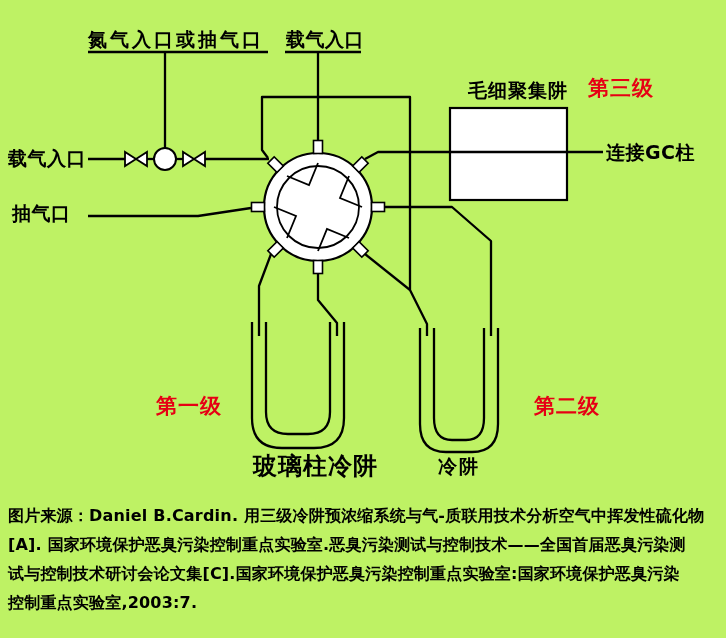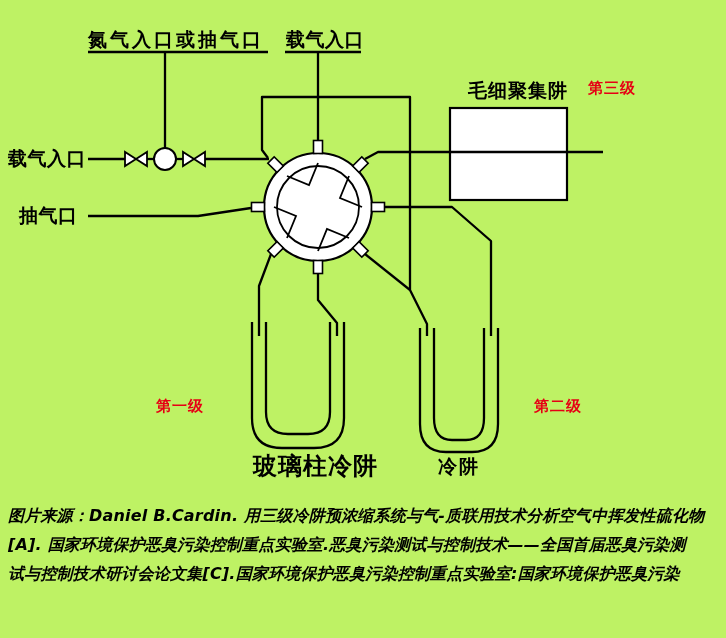--- a/index.html
+++ b/index.html
@@ -5,22 +5,22 @@
   html,body{margin:0;padding:0;background:#fff;}
   .stage{
     position:relative;width:726px;height:638px;background:#bef264;
     font-family:"DejaVu Sans",sans-serif;overflow:hidden;color:#000;
   }
   .diagram-svg{position:absolute;left:0;top:0;}
   .lbl{
     position:absolute;font-weight:bold;color:#000;white-space:nowrap;
     font-size:19px;line-height:22px;letter-spacing:0.5px;
   }
-  .lbl.red{color:#e60014;font-size:15px;letter-spacing:1px;}
-  .caption{position:absolute;left:8px;top:501px;width:714px;font-style:italic;}
+  .lbl.red{color:#e60014;font-size:21px;letter-spacing:1px;}
+  .caption{position:absolute;left:8px;top:501px;width:714px;}
   .caption .cap-line{
     font-weight:bold;font-size:16px;line-height:29px;color:#000;
     letter-spacing:0.2px;white-space:nowrap;
   }
 </style>
 </head>
 <body>
 
 <div class="stage">
 
@@ -101,34 +101,36 @@
       <path d="M434,328 L434,418 Q434,440 452,440 L466,440 Q484,440 484,418 L484,328"></path>
     </g>
   </svg>
 
   <div class="lbl" style="left:88px;top:28px;letter-spacing:3px;">氮气入口或抽气口</div>
 
   <div class="lbl" style="left:286px;top:28px;">载气入口</div>
 
   <div class="lbl" style="left:8px;top:147px;">载气入口</div>
 
-  <div class="lbl" style="left:19px;top:204px;">抽气口</div>
+  <div class="lbl" style="left:12px;top:204px;font-family:Liberation Mono, monospace;">抽气口</div>
 
   <div class="lbl" style="left:460px;top:79px;letter-spacing:1px;margin-left:8px;">毛细聚集阱</div>
 
   <div class="lbl red" style="left:588px;top:77px;">第三级</div>
 
+  <div class="lbl" style="left:606px;top:141px;">连接GC柱</div>
 
   <div class="lbl red" style="left:156px;top:395px;">第一级</div>
 
   <div class="lbl red" style="left:534px;top:395px;">第二级</div>
 
   <div class="lbl" style="left:253px;top:455px;font-size:24px;letter-spacing:1px;">玻璃柱冷阱</div>
 
   <div class="lbl" style="left:438px;top:455px;letter-spacing:2px;">冷阱</div>
 
   <div class="caption">
     <div class="cap-line">图片来源：Daniel B.Cardin. 用三级冷阱预浓缩系统与气-质联用技术分析空气中挥发性硫化物</div>
     <div class="cap-line">[A]. 国家环境保护恶臭污染控制重点实验室.恶臭污染测试与控制技术——全国首届恶臭污染测</div>
     <div class="cap-line">试与控制技术研讨会论文集[C].国家环境保护恶臭污染控制重点实验室:国家环境保护恶臭污染</div>
+    <div class="cap-line">控制重点实验室,2003:7.</div>
   </div>
 
 </div>
 
 </body></html>

